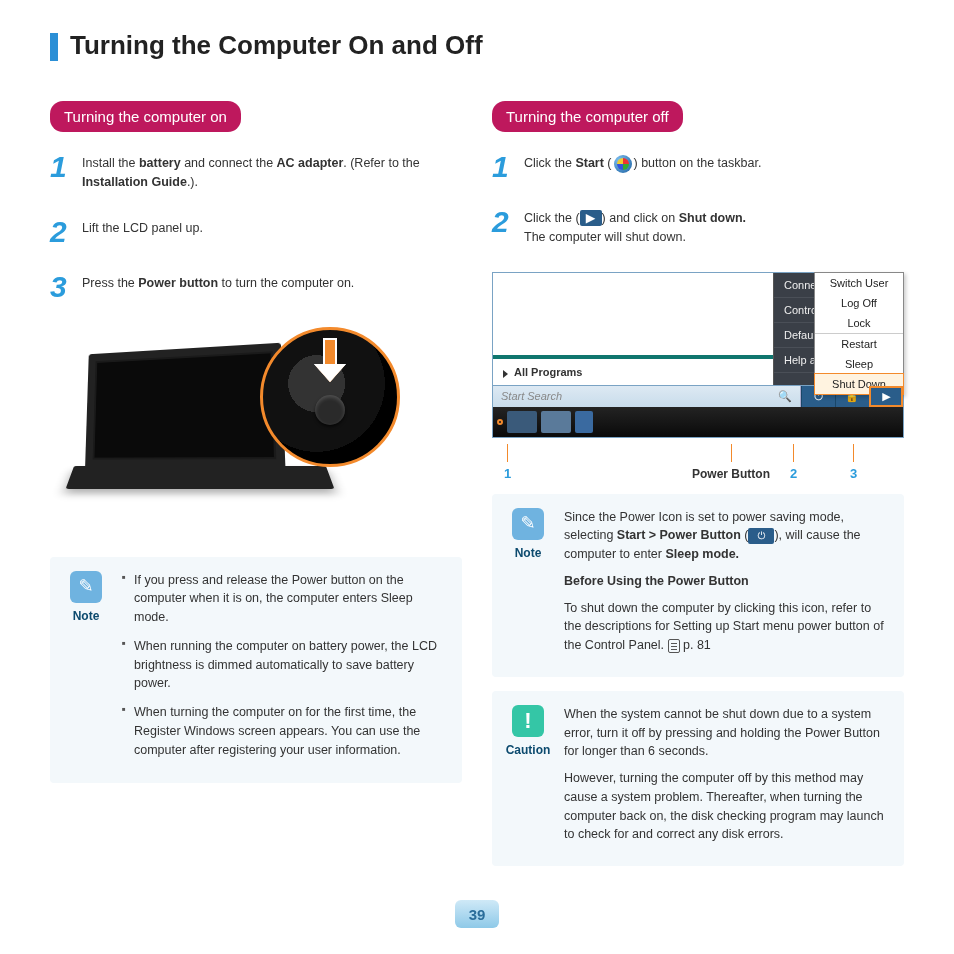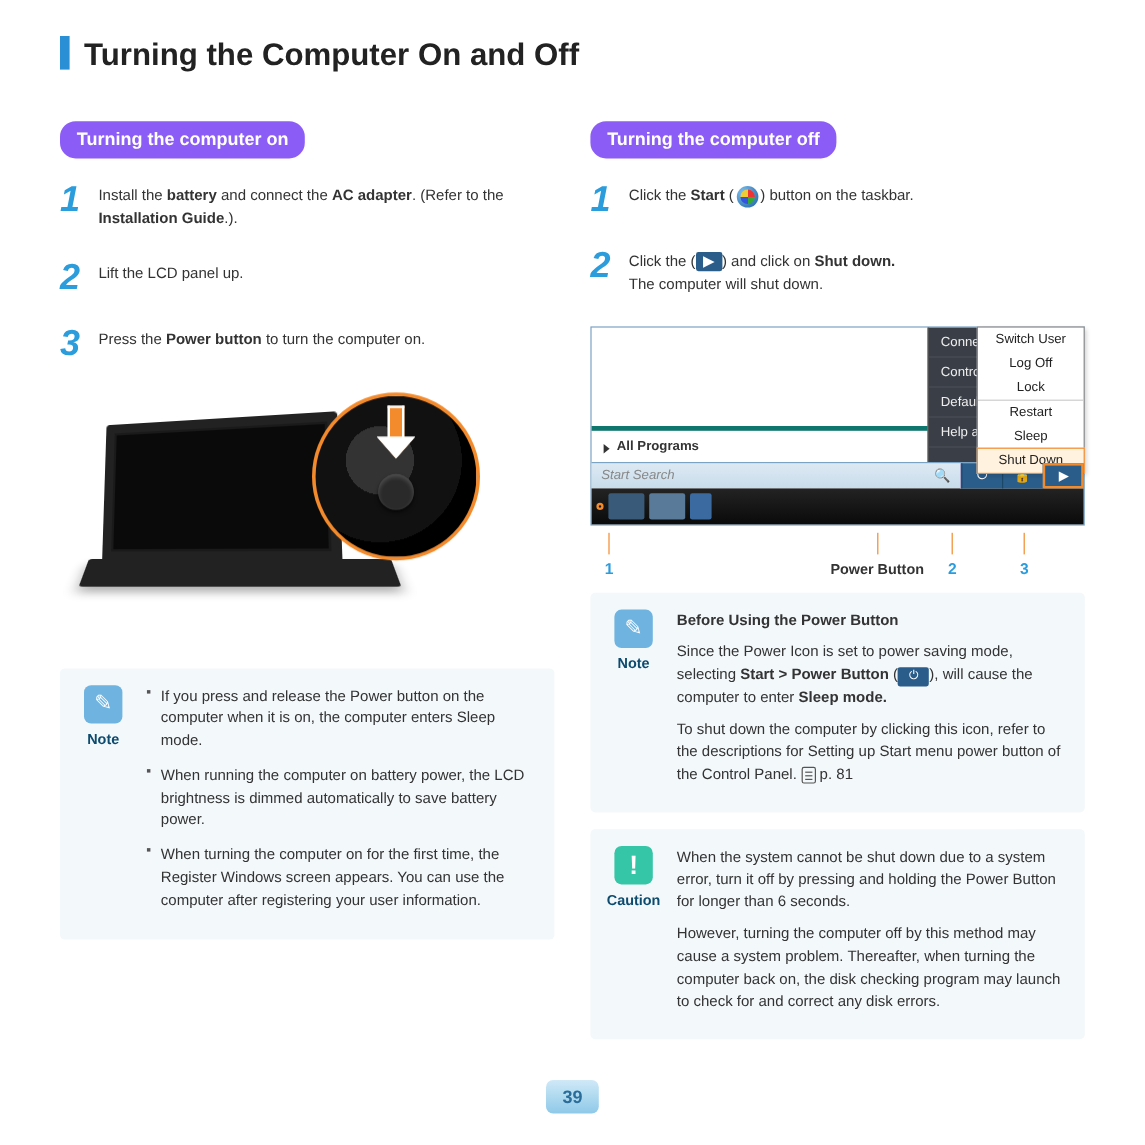--- a/index.html
+++ b/index.html
@@ -1,21 +1,21 @@
 <!DOCTYPE html>
 <html><head>
 <meta charset="utf-8">
 <style>
   * { box-sizing: border-box; margin: 0; padding: 0; }
   body { font-family: Arial, Helvetica, sans-serif; font-size: 12.5px; color: #333; background: #fff; width: 954px; padding: 30px 50px 20px 50px; }
-  .page-title { font-size: 26px; font-weight: bold; color: #222; margin-bottom: 40px; display: flex; align-items: flex-start; gap: 12px; }
+  .page-title { font-size: 26px; font-weight: bold; color: #222; margin-bottom: 40px; display: flex; align-items: flex-end; gap: 12px; }
   .title-bar { width: 8px; height: 28px; background: #2b8fd6; display: inline-block; }
   .columns { display: flex; gap: 30px; }
   .col { flex: 1; min-width: 0; }
-  .section-header { background: #8b5cf6; color: #fff; font-weight: bold; font-size: 15px; padding: 7px 14px; border-radius: 13px; display: inline-block; margin-bottom: 20px; }
+  .section-header { background: #be185d; color: #fff; font-weight: normal; font-size: 15px; padding: 7px 14px; border-radius: 13px; display: inline-block; margin-bottom: 20px; }
   .step { display: flex; gap: 10px; margin-bottom: 25px; align-items: flex-start; }
   .step-num { font-size: 30px; font-weight: bold; color: #2b9cdc; font-style: italic; line-height: 1; min-width: 22px; }
   .step-text { line-height: 1.5; padding-top: 2px; }
   .step-text b { font-weight: bold; }
   .inline-icon { display: inline-flex; vertical-align: middle; align-items: center; justify-content: center; width: 22px; height: 18px; border-radius: 3px; font-size: 10px; }
   .start-orb { background: radial-gradient(circle at 30% 30%, #7ec0f0, #1a5fa0); border-radius: 50%; width: 18px; height: 18px; position: relative; }
   .start-orb::after { content:""; position:absolute; inset:3px; background: conic-gradient(#e33 0 25%, #3a3 25% 50%, #35d 50% 75%, #ec3 75% 100%); border-radius:50%; filter: blur(0.3px); }
   .arrow-btn { background:#2a5d8a; color:#fff; width:22px; height:16px; display:inline-flex; align-items:center; justify-content:center; border-radius:2px; }
   .power-inline { background:#2a5d8a; color:#fff; width:26px; height:16px; border-radius:2px; display:inline-flex; align-items:center; justify-content:center; font-size:10px; }
   .callout { background: #f3f8fb; border-radius: 4px; padding: 14px 16px 14px 12px; display:flex; gap:12px; margin-bottom: 14px; line-height:1.5; }
@@ -202,24 +202,24 @@
       <div class="a" style="left:298px;"><div class="line" style="height:18px;"></div><span>2</span></div>
       <div class="a" style="left:358px;"><div class="line" style="height:18px;"></div><span>3</span></div>
     </div>
 
     <div class="callout">
       <div class="callout-icon-col">
         <div class="callout-icon ci-note">✎</div>
         <div class="callout-label lbl-note">Note</div>
       </div>
       <div class="callout-body">
-        <p><b>Before Using the Power Button</b></p>
         <p>
           <span>Since the Power Icon is set to power saving mode, selecting </span><b>Start &gt; Power Button</b><span> (</span><span class="power-inline">⏻</span><span>), will cause the computer to enter </span><b>Sleep mode.</b>
         </p>
+        <p><b>Before Using the Power Button</b></p>
         <p>
           <span>To shut down the computer by clicking this icon, refer to the descriptions for Setting up Start menu power button of the Control Panel. </span><span class="page-ref"></span><span> p. 81</span>
         </p>
       </div>
     </div>
 
     <div class="callout">
       <div class="callout-icon-col">
         <div class="callout-icon ci-caution">!</div>
         <div class="callout-label lbl-caution">Caution</div>

